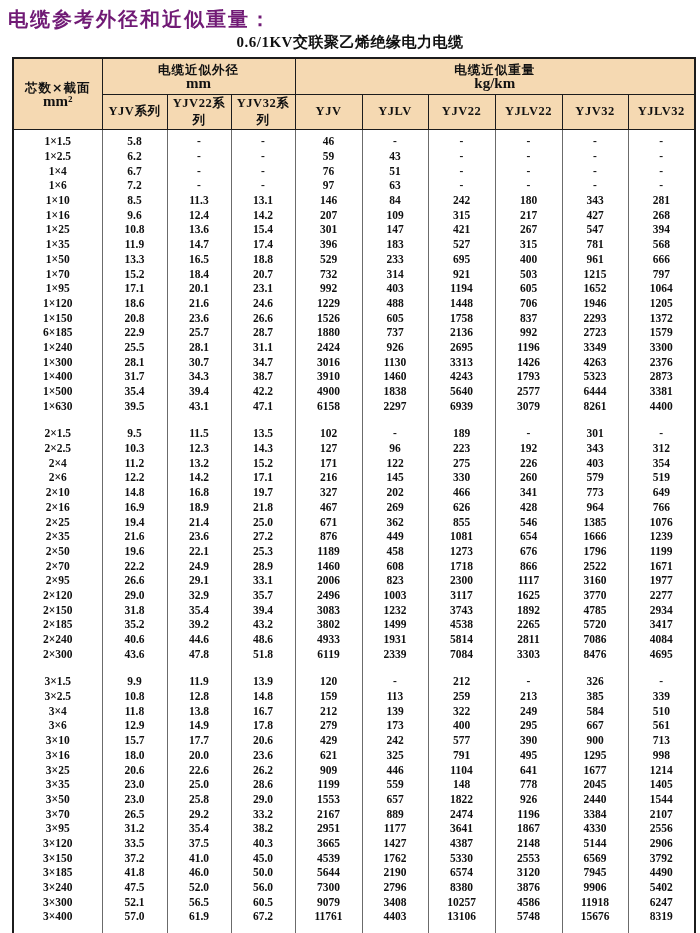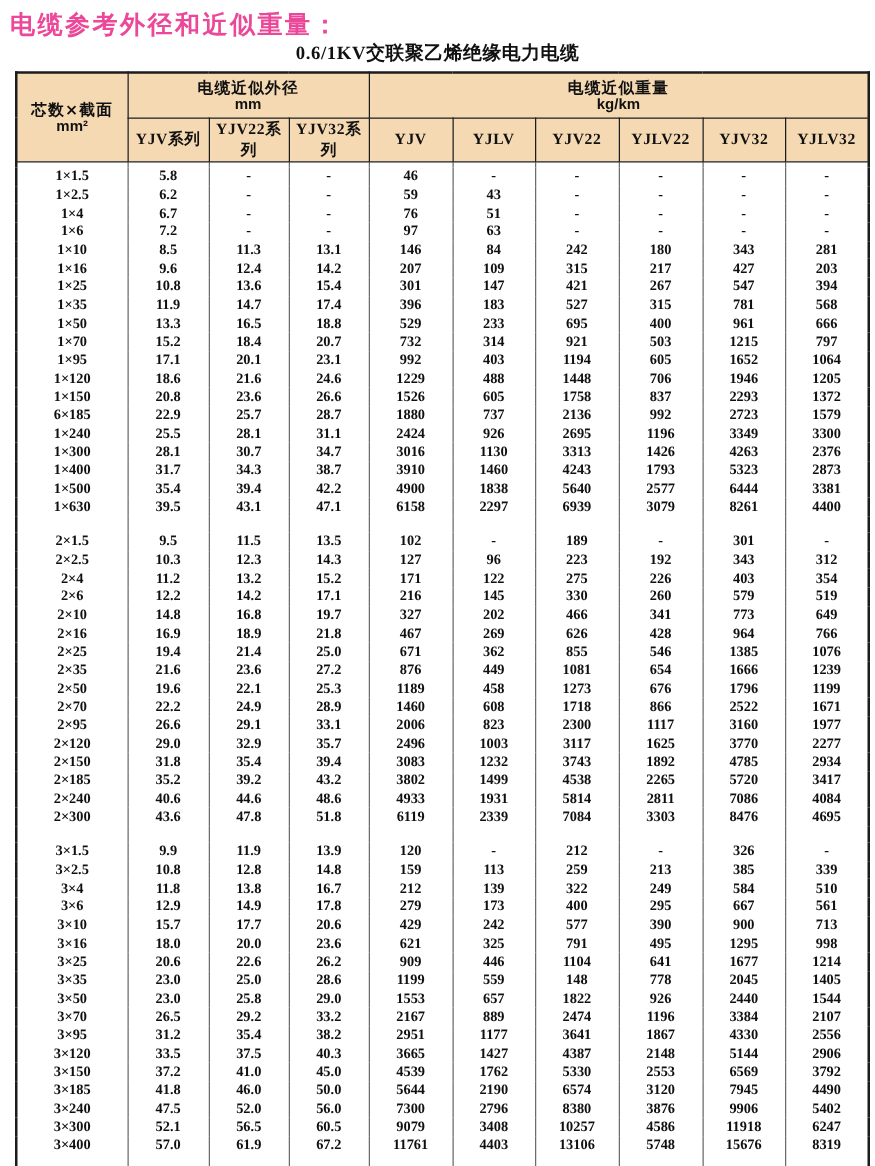--- a/index.html
+++ b/index.html
@@ -7,21 +7,21 @@
   body {
     background: #ffffff;
     font-family: "DejaVu Sans", "Liberation Sans", sans-serif;
     color: #111;
   }
   .page-title {
     margin: 6px 0 0 8px;
     font-size: 20px;
     font-weight: bold;
     letter-spacing: 2px;
-    color: #ec4899;
+    color: #701a75;
   }
   .table-subtitle {
     text-align: center;
     font-size: 15px;
     font-weight: bold;
     margin-top: 0;
     font-family: "Liberation Serif", "DejaVu Serif", serif;
     letter-spacing: 0.5px;
   }
   table.cable-table {
@@ -34,22 +34,22 @@
   thead th {
     background: #f5d9b2;
     border: 1px solid #1c1c1c;
     font-weight: bold;
     text-align: center;
     vertical-align: middle;
     padding: 0;
   }
   .hdr-line1 { font-size: 12.5px; line-height: 15px; letter-spacing: 1px; }
   .hdr-line2 {
-    font-size: 12px; line-height: 13px; font-weight: bold;
-    font-family: Liberation Sans, sans-serif;
+    font-size: 15px; line-height: 13px; font-weight: bold;
+    font-family: Liberation Serif, serif;
   }
   tr.hdr-row1 th { height: 36px; }
   tr.hdr-row2 th {
     height: 24px;
     font-size: 12.5px;
     font-family: "Liberation Serif", "DejaVu Serif", serif;
     letter-spacing: 0.5px;
   }
   tbody td {
     border-left: 1px solid #6b6b6b;
@@ -192,21 +192,21 @@
       <tr>
         <td>1×16</td>
         <td>9.6</td>
         <td>12.4</td>
         <td>14.2</td>
         <td>207</td>
         <td>109</td>
         <td>315</td>
         <td>217</td>
         <td>427</td>
-        <td>203</td>
+        <td>268</td>
       </tr>
       <tr>
         <td>1×25</td>
         <td>10.8</td>
         <td>13.6</td>
         <td>15.4</td>
         <td>301</td>
         <td>147</td>
         <td>421</td>
         <td>267</td>

